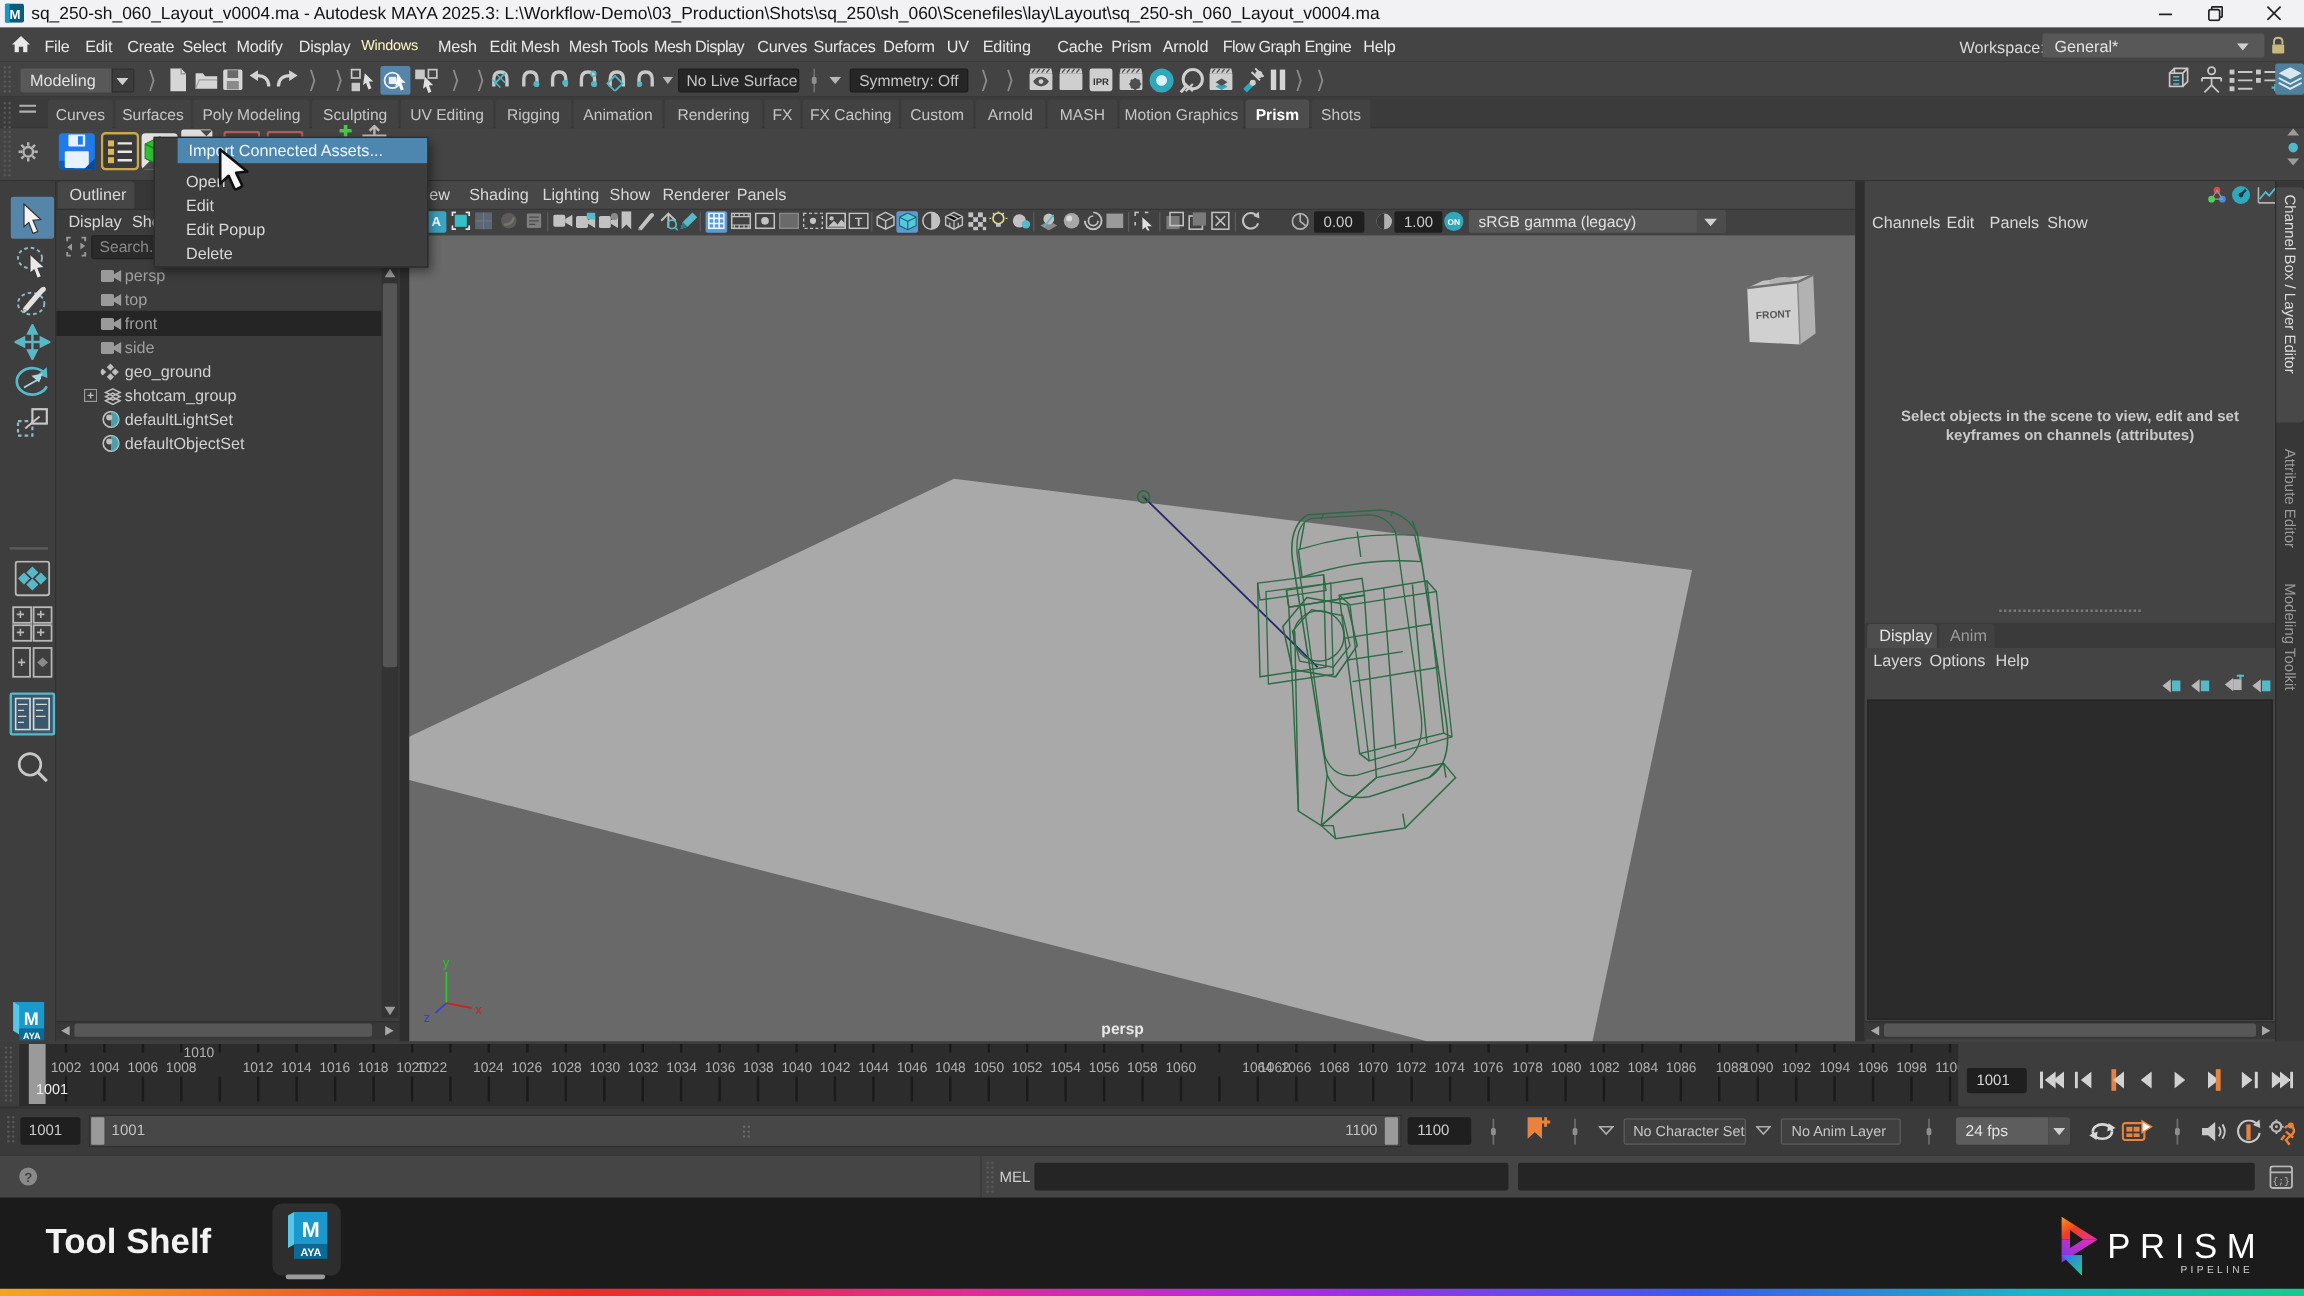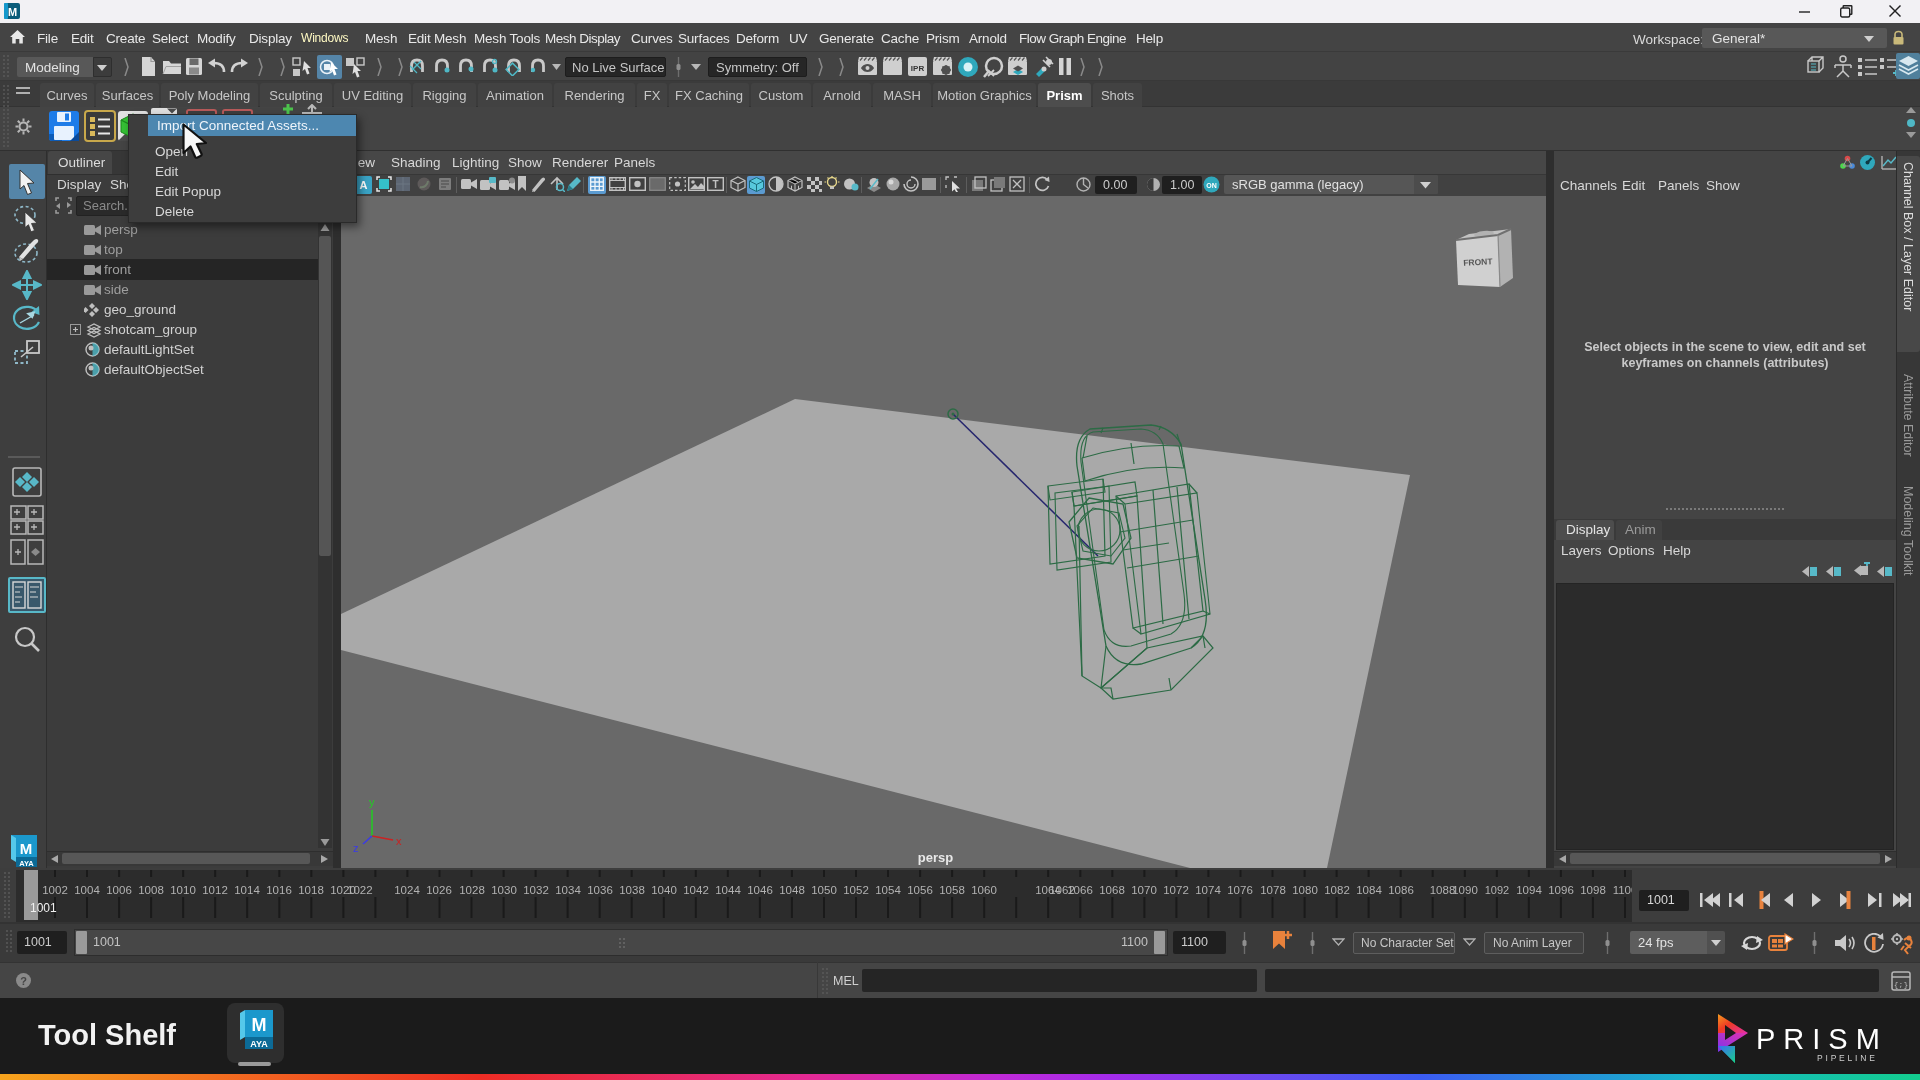--- a/index.html
+++ b/index.html
@@ -6,20 +6,21 @@
 .abs{position:absolute;}
 .t{position:absolute;white-space:pre;}
 </style></head><body>
 <div class="abs" style="left:0;top:0;width:1920px;height:1080px;background:#444444;">
 <div class="abs" style="left:0px;top:0px;width:1920px;height:23px;background:#f2f1f4;"></div>
     <svg class="abs" style="left:4px;top:3px;" width="16" height="16" viewBox="0 0 16 16">
       <rect x="0" y="0" width="16" height="16" rx="2" fill="#0a5c7a"></rect>
       <rect x="0" y="0" width="4" height="16" rx="1" fill="#1598cc"></rect>
       <text x="8.5" y="12.5" font-family="Liberation Sans" font-size="11" font-weight="bold" fill="#fff" text-anchor="middle">M</text>
     </svg>
+    <div class="t" style="left:26px;top:4px;font-size:14.5px;color:#111;font-weight:normal;">sq_250-sh_060_Layout_v0004.ma - Autodesk MAYA 2025.3: L:\Workflow-Demo\03_Production\Shots\sq_250\sh_060\Scenefiles\lay\Layout\sq_250-sh_060_Layout_v0004.ma</div>
     <svg class="abs" style="left:1799px;top:6px;" width="12" height="12" viewBox="0 0 12 12">
       <line x1="0" y1="6" x2="11" y2="6" stroke="#222" stroke-width="1.4"></line>
     </svg>
     <svg class="abs" style="left:1840px;top:5px;" width="13" height="13" viewBox="0 0 13 13">
       <rect x="0.7" y="3" width="9" height="9" rx="1.5" fill="none" stroke="#222" stroke-width="1.4"></rect>
       <path d="M3.2 3 L3.2 1.2 Q3.2 0.7 3.7 0.7 L11.3 0.7 Q11.8 0.7 11.8 1.2 L11.8 8.8 Q11.8 9.3 11.3 9.3 L9.7 9.3" fill="none" stroke="#222" stroke-width="1.4"></path>
     </svg>
     <svg class="abs" style="left:1889px;top:5px;" width="12" height="12" viewBox="0 0 12 12">
       <line x1="0.5" y1="0.5" x2="11.5" y2="11.5" stroke="#222" stroke-width="1.4"></line>
       <line x1="11.5" y1="0.5" x2="0.5" y2="11.5" stroke="#222" stroke-width="1.4"></line>
@@ -36,21 +37,21 @@
     <div class="t" style="left:249px;top:31px;font-size:13.5px;color:#e8e8e8;font-weight:normal;letter-spacing:-0.2px;">Display</div>
     <div class="t" style="left:301px;top:31px;font-size:12px;color:#fef9c3;font-weight:normal;letter-spacing:-0.2px;">Windows</div>
     <div class="t" style="left:365px;top:31px;font-size:13.5px;color:#e8e8e8;font-weight:normal;letter-spacing:-0.2px;">Mesh</div>
     <div class="t" style="left:408px;top:31px;font-size:13.5px;color:#e8e8e8;font-weight:normal;letter-spacing:-0.2px;">Edit Mesh</div>
     <div class="t" style="left:474px;top:31px;font-size:13.5px;color:#e8e8e8;font-weight:normal;letter-spacing:-0.2px;">Mesh Tools</div>
     <div class="t" style="left:545px;top:31px;font-size:13.5px;color:#e8e8e8;font-weight:normal;letter-spacing:-0.5px;">Mesh Display</div>
     <div class="t" style="left:631px;top:31px;font-size:13.5px;color:#e8e8e8;font-weight:normal;letter-spacing:-0.2px;">Curves</div>
     <div class="t" style="left:678px;top:31px;font-size:13.5px;color:#e8e8e8;font-weight:normal;letter-spacing:-0.2px;">Surfaces</div>
     <div class="t" style="left:736px;top:31px;font-size:13.5px;color:#e8e8e8;font-weight:normal;letter-spacing:-0.2px;">Deform</div>
     <div class="t" style="left:789px;top:31px;font-size:13.5px;color:#e8e8e8;font-weight:normal;letter-spacing:-0.2px;">UV</div>
-    <div class="t" style="left:819px;top:31px;font-size:13.5px;color:#e8e8e8;font-weight:normal;letter-spacing:-0.2px;">Generate</div>
+    <div class="t" style="left:819px;top:31px;font-size:13.5px;color:#e8e8e8;font-weight:normal;letter-spacing:-0.2px;">Editing</div>
     <div class="t" style="left:881px;top:31px;font-size:13.5px;color:#e8e8e8;font-weight:normal;letter-spacing:-0.2px;">Cache</div>
     <div class="t" style="left:926px;top:31px;font-size:13.5px;color:#e8e8e8;font-weight:normal;letter-spacing:-0.2px;">Prism</div>
     <div class="t" style="left:969px;top:31px;font-size:13.5px;color:#e8e8e8;font-weight:normal;letter-spacing:-0.2px;">Arnold</div>
     <div class="t" style="left:1019px;top:31px;font-size:13.5px;color:#e8e8e8;font-weight:normal;letter-spacing:-0.5px;">Flow Graph Engine</div>
     <div class="t" style="left:1136px;top:31px;font-size:13.5px;color:#e8e8e8;font-weight:normal;letter-spacing:-0.2px;">Help</div>
     <div class="t" style="left:1633px;top:32px;font-size:13.5px;color:#dadada;font-weight:normal;">Workspace:</div>
     <div class="abs" style="left:1702px;top:28px;width:185px;height:20px;background:#585858;border-radius:2px;"></div>
     <div class="t" style="left:1712px;top:31px;font-size:13.5px;color:#e4e4e4;font-weight:normal;">General*</div>
     <svg class="abs" style="left:1864px;top:36px;" width="10" height="6" viewBox="0 0 10 6">
       <path d="M0 0 L10 0 L5 6 Z" fill="#cfcfcf"></path>
@@ -987,21 +988,21 @@
       <line x1="1576.9" y1="0" x2="1576.9" y2="7" stroke="#1a1a1a" stroke-width="2"></line>
       <line x1="1576.9" y1="27" x2="1576.9" y2="48" stroke="#1a1a1a" stroke-width="2"></line>
       <line x1="1609.0" y1="0" x2="1609.0" y2="7" stroke="#1a1a1a" stroke-width="2"></line>
       <line x1="1609.0" y1="27" x2="1609.0" y2="48" stroke="#1a1a1a" stroke-width="2"></line>
     </svg>
     <div class="abs" style="left:0;top:868px;width:1632px;height:54px;overflow:hidden;">
       <div class="t" style="left:25px;top:16px;width:60px;text-align:center;font-size:11.5px;color:#b2b2b2;">1002</div>
       <div class="t" style="left:57px;top:16px;width:60px;text-align:center;font-size:11.5px;color:#b2b2b2;">1004</div>
       <div class="t" style="left:89px;top:16px;width:60px;text-align:center;font-size:11.5px;color:#b2b2b2;">1006</div>
       <div class="t" style="left:121px;top:16px;width:60px;text-align:center;font-size:11.5px;color:#b2b2b2;">1008</div>
-      <div class="t" style="left:153px;top:16px;width:60px;text-align:center;font-size:11.5px;color:#b2b2b2;">1010</div>
+      <div class="t" style="left:153px;top:4px;width:60px;font-size:11.5px;color:#b2b2b2;">1010</div>
       <div class="t" style="left:185px;top:16px;width:60px;text-align:center;font-size:11.5px;color:#b2b2b2;">1012</div>
       <div class="t" style="left:217px;top:16px;width:60px;text-align:center;font-size:11.5px;color:#b2b2b2;">1014</div>
       <div class="t" style="left:249px;top:16px;width:60px;text-align:center;font-size:11.5px;color:#b2b2b2;">1016</div>
       <div class="t" style="left:281px;top:16px;width:60px;text-align:center;font-size:11.5px;color:#b2b2b2;">1018</div>
       <div class="t" style="left:313px;top:16px;width:60px;text-align:center;font-size:11.5px;color:#b2b2b2;">1020</div>
       <div class="t" style="left:347px;top:16px;width:60px;font-size:11.5px;color:#b2b2b2;">1022</div>
       <div class="t" style="left:377px;top:16px;width:60px;text-align:center;font-size:11.5px;color:#b2b2b2;">1024</div>
       <div class="t" style="left:409px;top:16px;width:60px;text-align:center;font-size:11.5px;color:#b2b2b2;">1026</div>
       <div class="t" style="left:442px;top:16px;width:60px;text-align:center;font-size:11.5px;color:#b2b2b2;">1028</div>
       <div class="t" style="left:474px;top:16px;width:60px;text-align:center;font-size:11.5px;color:#b2b2b2;">1030</div>

